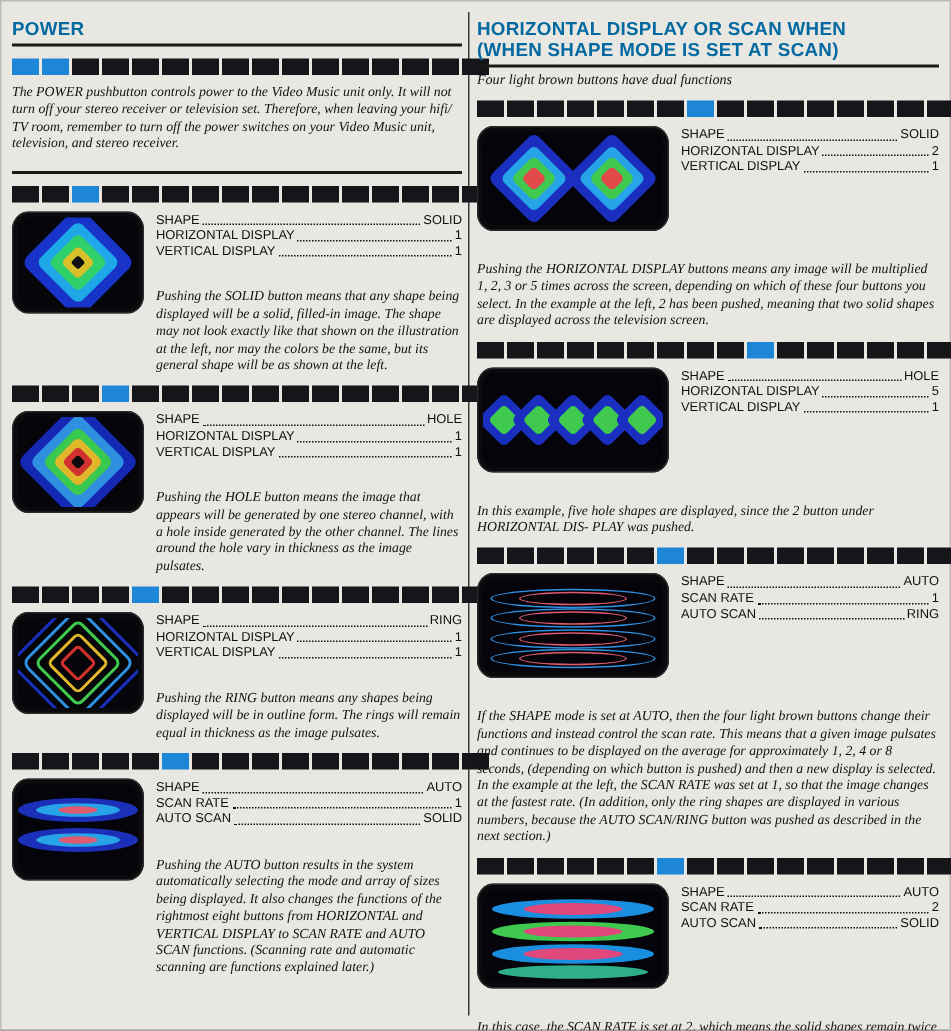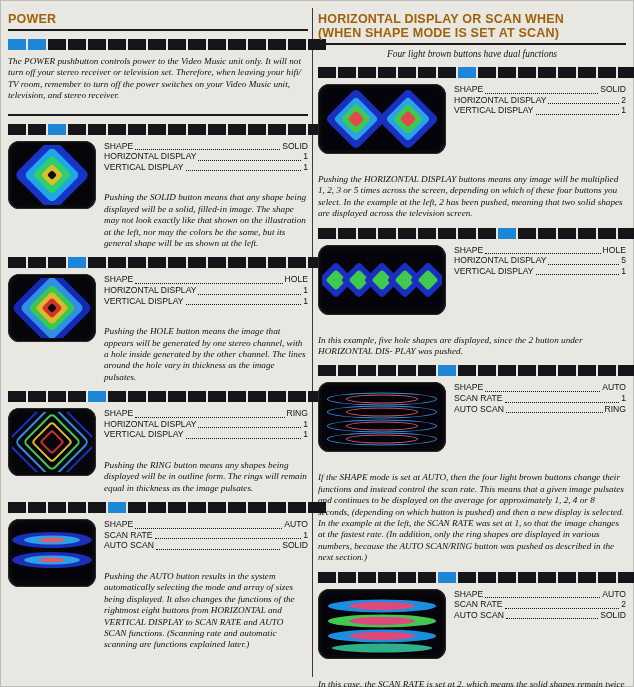--- a/index.html
+++ b/index.html
@@ -16,21 +16,21 @@
     box-shadow:inset 0 0 0 1px #bdbcb6;
     pointer-events:none;
   }
   .col{position:absolute;top:0;bottom:0;}
   #left-col{left:8px;width:300px;}
   #right-col{left:318px;right:8px;}
   .vrule{position:absolute;top:8px;bottom:10px;left:312px;width:1px;background:#3a3a38;}
 
   .sec-title{
     font-weight:bold;font-size:12.5px;letter-spacing:.2px;
-    color:#a16207;margin:0;padding:0;line-height:14px;
+    color:#0369a1;margin:0;padding:0;line-height:14px;
   }
   .rule{height:2px;background:#1a1a1a;margin:3px 0 0 0;}
 
   
   .strip{display:flex;height:11px;margin:8px 0 6px 0;gap:2px;}
   .strip span{flex:0 0 18px;height:11px;background:#15151a;}
   .strip span.blue{background:#1d86d6;}
 
   .body-text{
     font-size:9.2px;line-height:11.4px;color:#111;
@@ -61,21 +61,21 @@
   .spec-line .lbl{flex:0 0 auto;}
   .spec-line .dots{
     flex:1 1 auto;overflow:hidden;margin:0 2px 1px 2px;
     border-bottom:1px dotted #111;height:8px;
   }
   .spec-line .val{flex:0 0 auto;font-weight:normal;}
   .para{margin-top:20px;}
 
   .subhead{
     font-style:italic;font-family:"Liberation Serif", serif;
-    font-size:9.4px;color:#111;margin-top:4px;text-align:center;
+    font-size:9.4px;color:#111;margin-top:4px;
   }
   .blk{margin-bottom:6px;}
 </style>
 </head>
 <body>
 
 <div id="page">
 
   <div class="vrule"></div>
 

